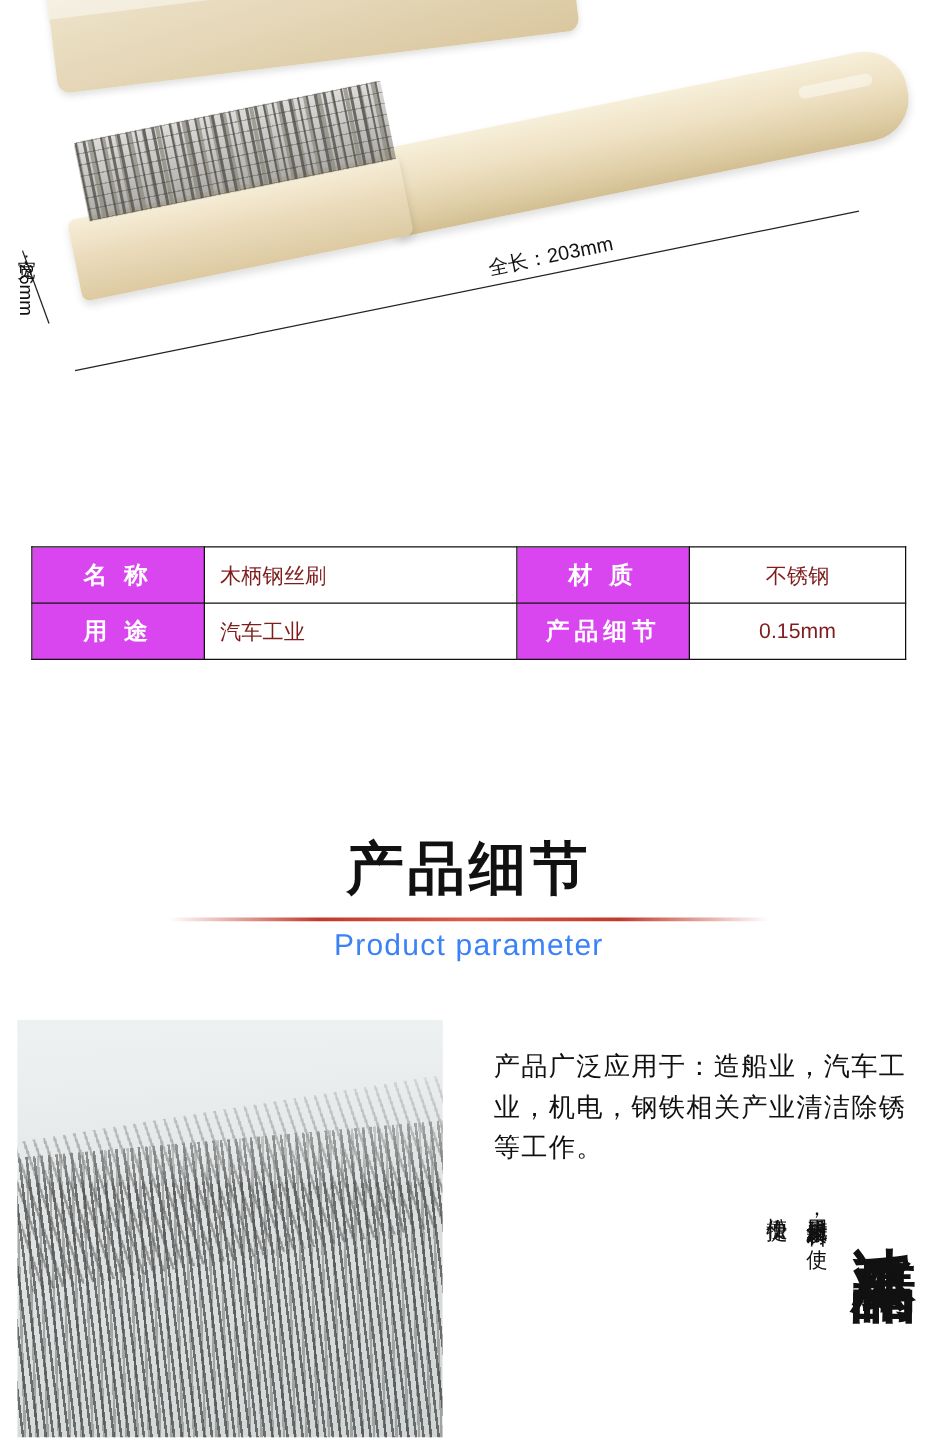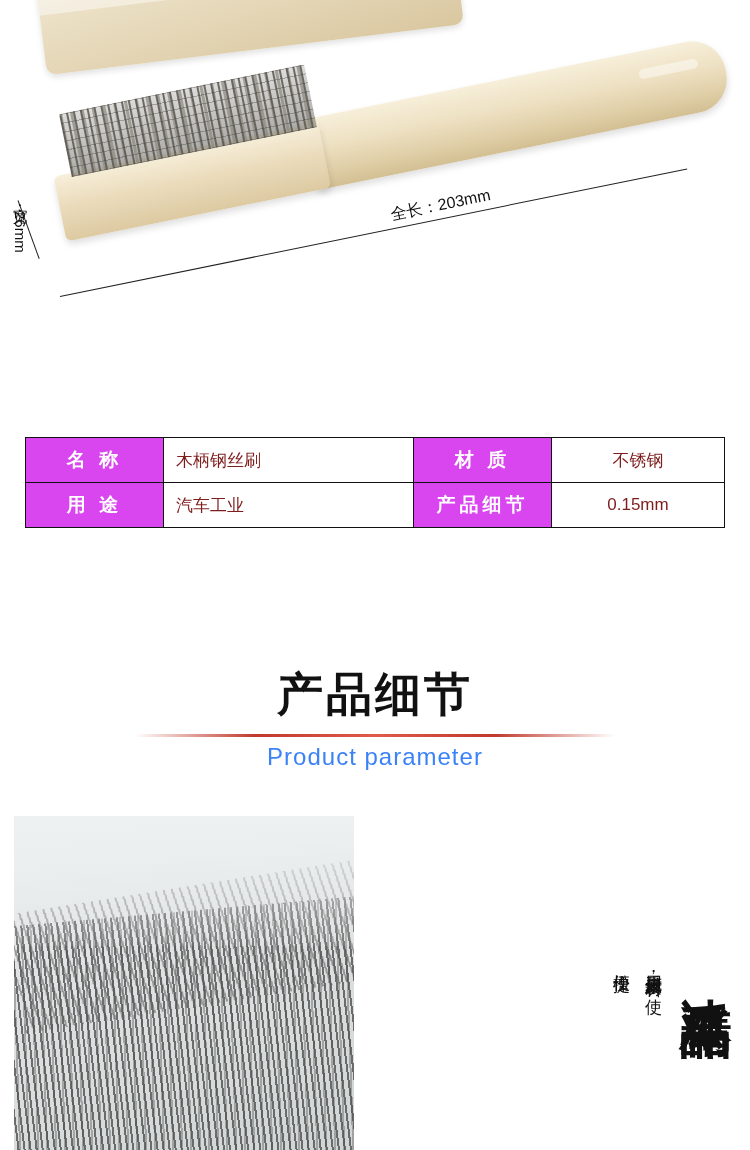--- a/index.html
+++ b/index.html
@@ -362,17 +362,18 @@
   <div class="section-en">Product parameter</div>
 </div>
 
 <div class="detail">
   <div class="detail-photo">
     <div class="photo-bristles"></div>
     <div class="photo-bristles2"></div>
     <div class="photo-fade"></div>
   </div>
 
+  <div class="detail-text">产品广泛应用于：造船业，汽车工业，机电，钢铁相关产业清洁除锈等工作。</div>
 
   <div class="brand-vertical">冰禹精品</div>
   <div class="brand-sub">采用优质原材料，使</div>
   <div class="brand-sub2">松便捷！</div>
 </div>
 
 </body></html>

